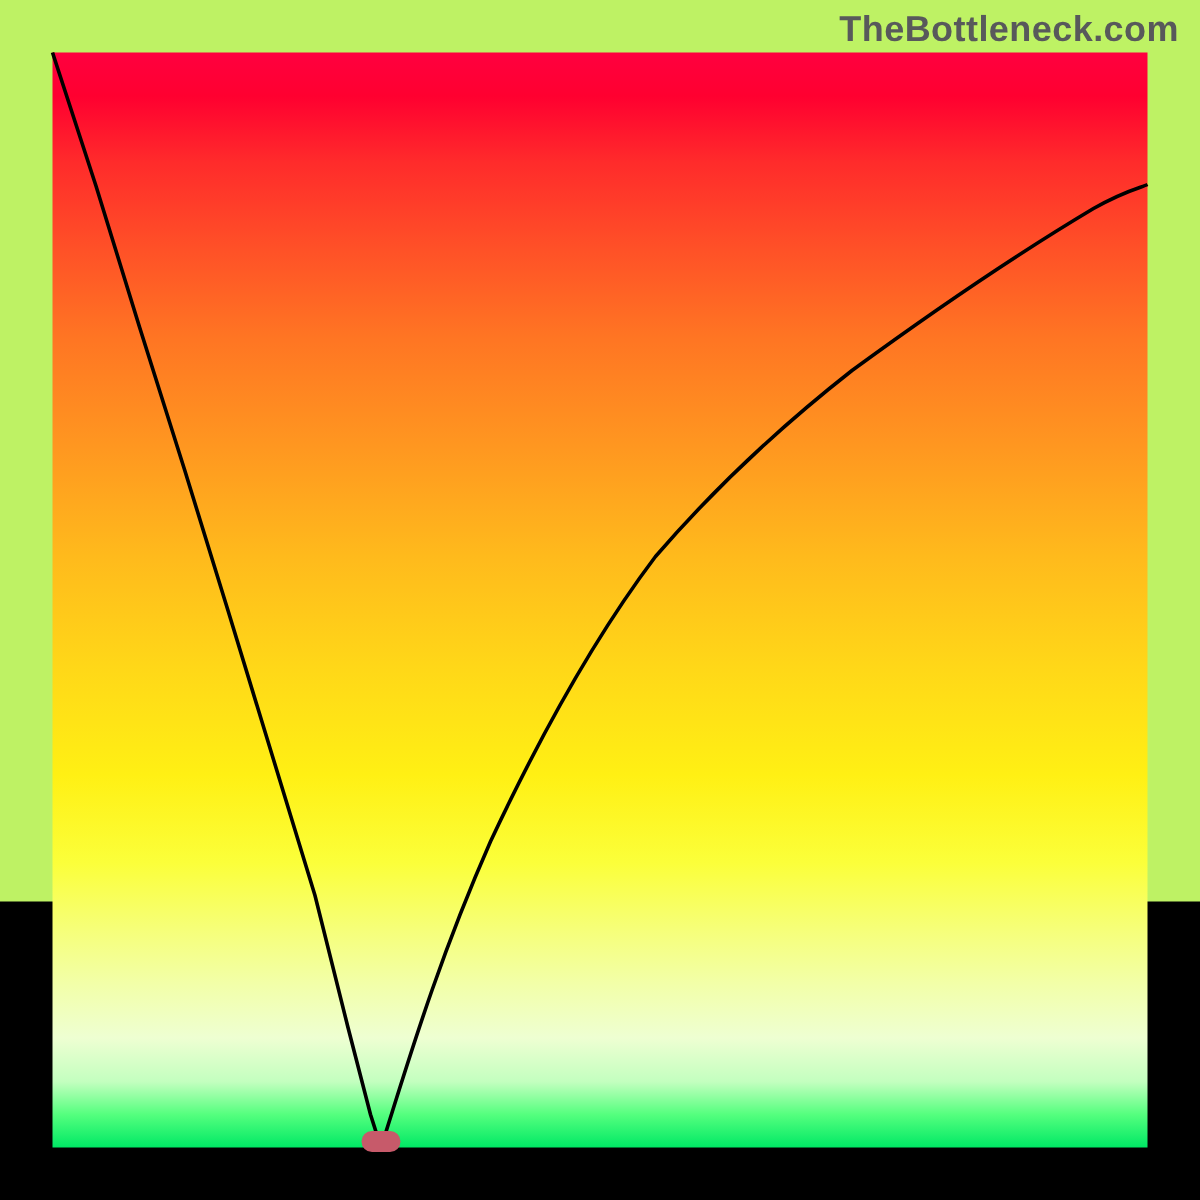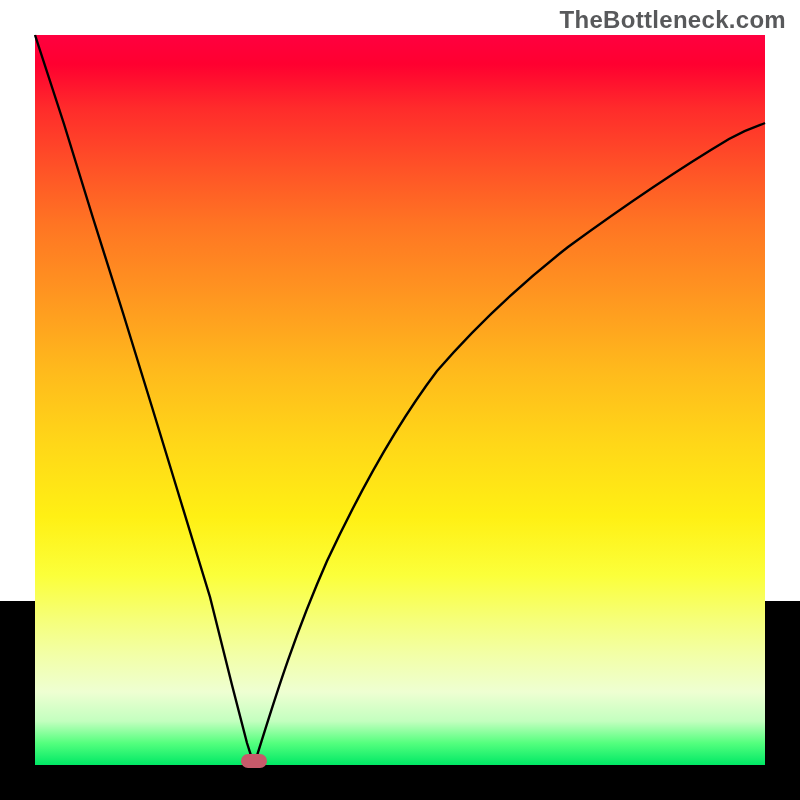--- a/index.html
+++ b/index.html
@@ -1,16 +1,16 @@
 <!DOCTYPE html>
 <html><head>
 <meta charset="utf-8">
 <style>
   html,body{margin:0;padding:0;width:800px;height:800px;overflow:hidden;background:#000;font-family:Arial,Helvetica,sans-serif}
-  .frame{position:absolute;left:0;top:0;width:800px;height:601px;background:#ffffff}
+  .frame{position:absolute;left:0;top:0;width:800px;height:601px;background:#bef264}
   .plot{position:absolute;left:35px;top:35px;width:730px;height:730px;
         background:linear-gradient(to bottom,
           #ff003f 0%,
           #ff0030 4%,
           #ff2b2b 10%,
           #ff5127 18%,
           #ff7523 26%,
           #ff9720 36%,
           #ffba1c 46%,
           #ffd718 56%,

